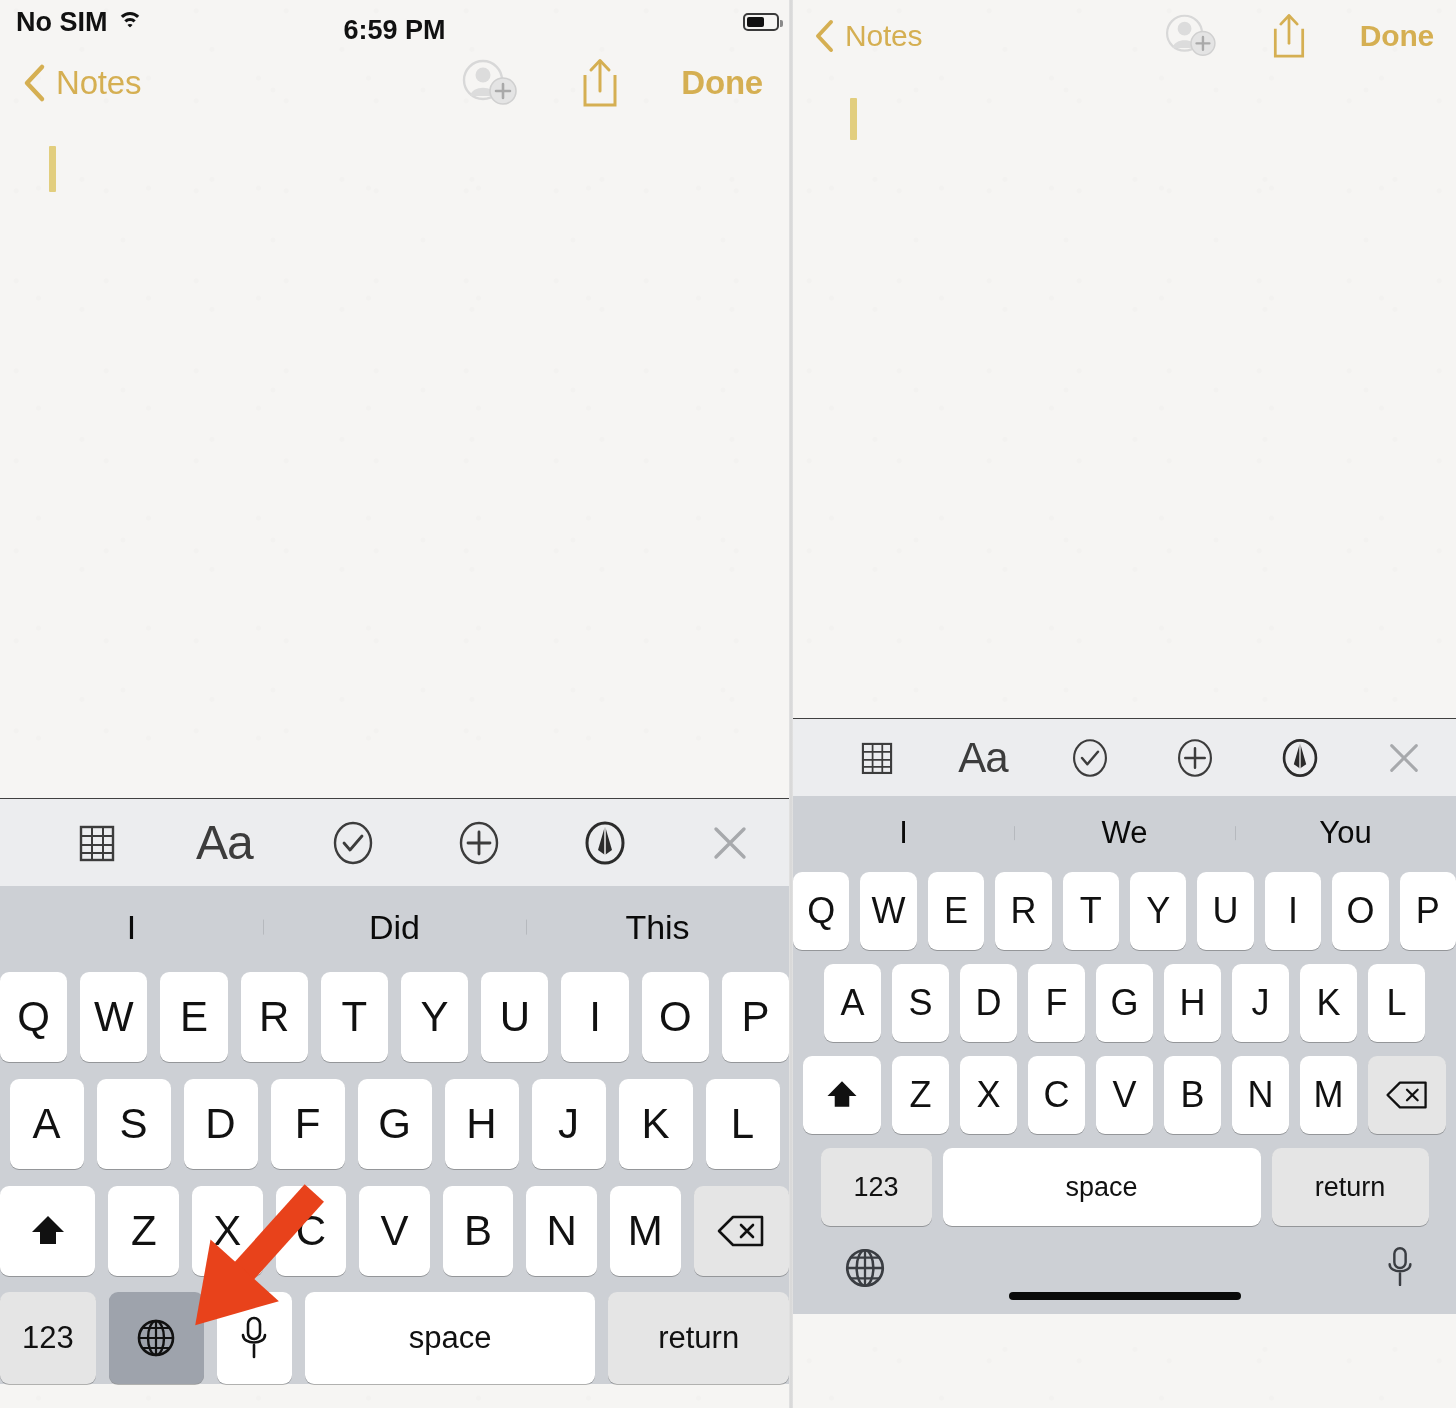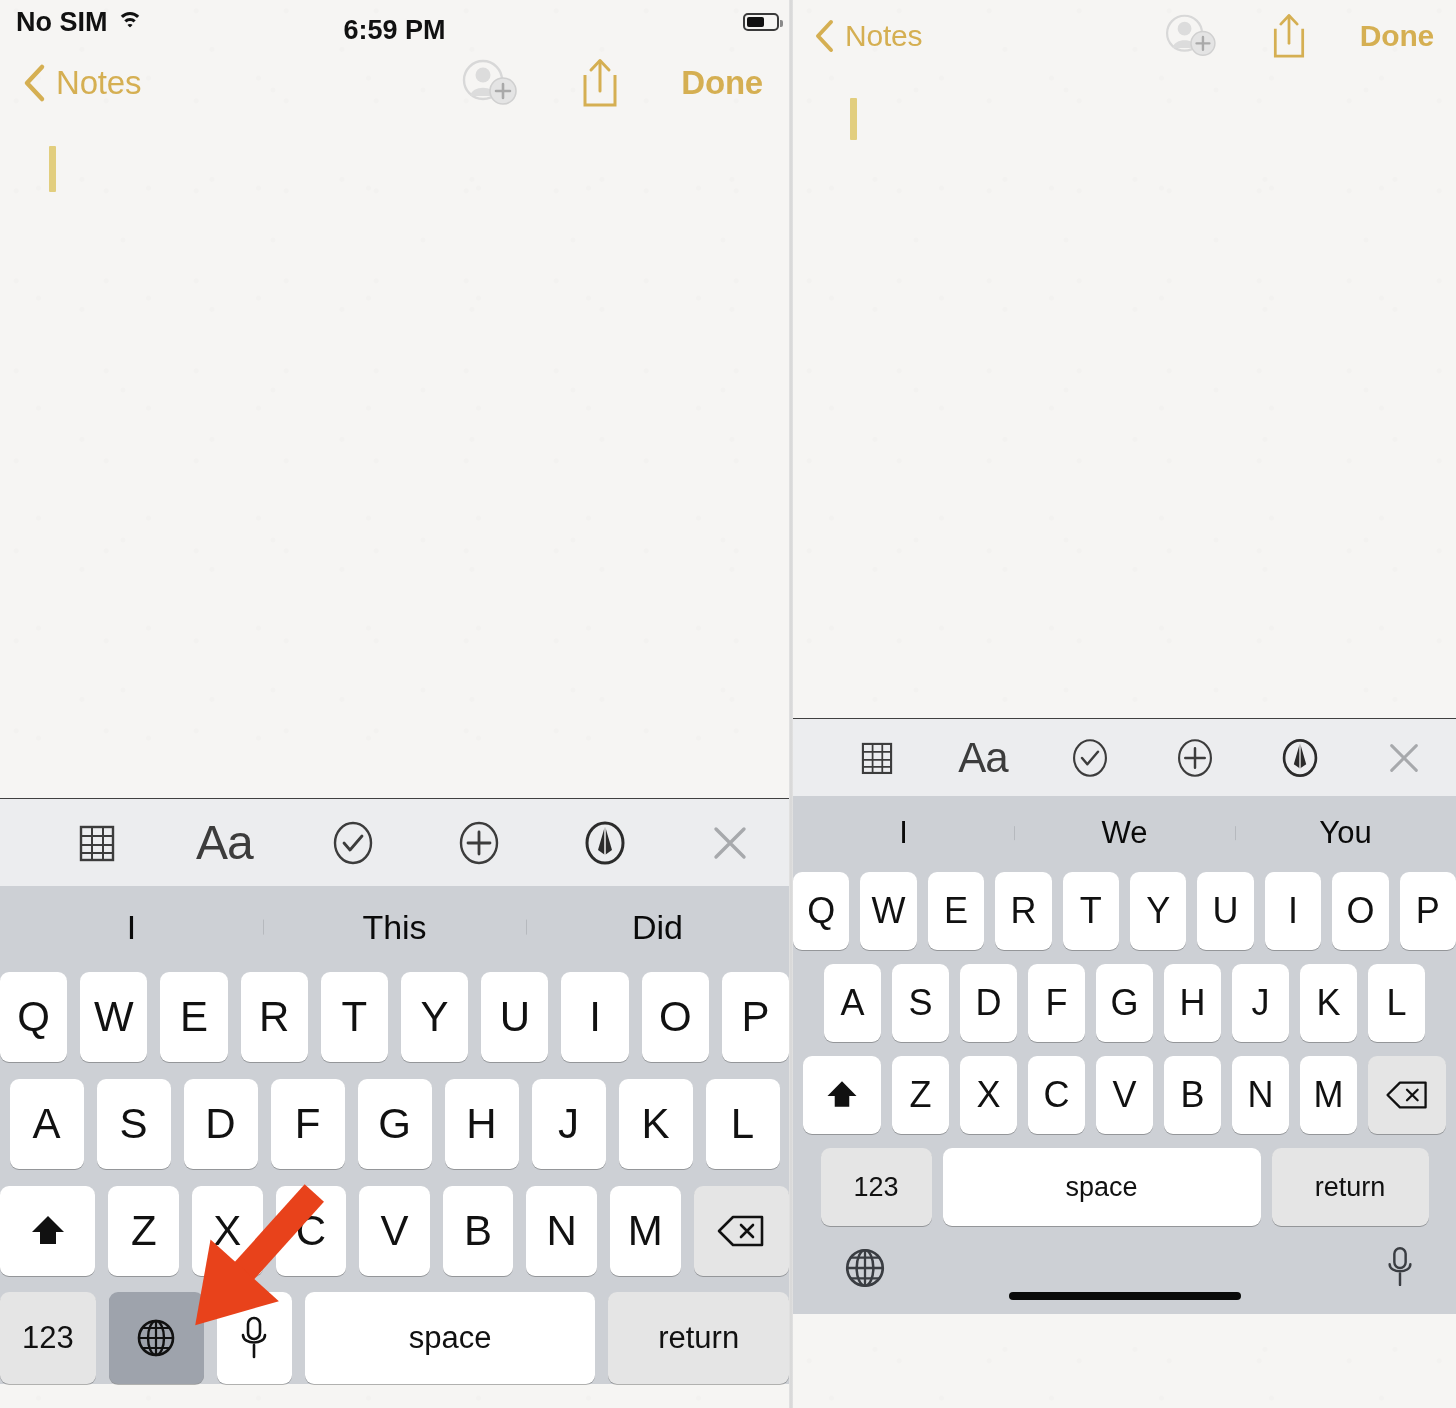--- a/index.html
+++ b/index.html
@@ -248,22 +248,22 @@
       <div class="fmt-btn">
         <svg width="50" height="50" viewBox="0 0 50 50">
           <path d="M11 11 L39 39 M39 11 L11 39" stroke="#A7A9AC" stroke-width="3.4" stroke-linecap="round"></path>
         </svg>
       </div>
     </div>
 
     <div class="keyboard kb-l">
       <div class="sugg sugg-l">
         <div class="s">I</div>
+        <div class="s">Did</div>
         <div class="s">This</div>
-        <div class="s">Did</div>
       </div>
 
       <div class="krow r1">
         <div class="key">Q</div>
         <div class="key">W</div>
         <div class="key">E</div>
         <div class="key">R</div>
         <div class="key">T</div>
         <div class="key">Y</div>
         <div class="key">U</div>

